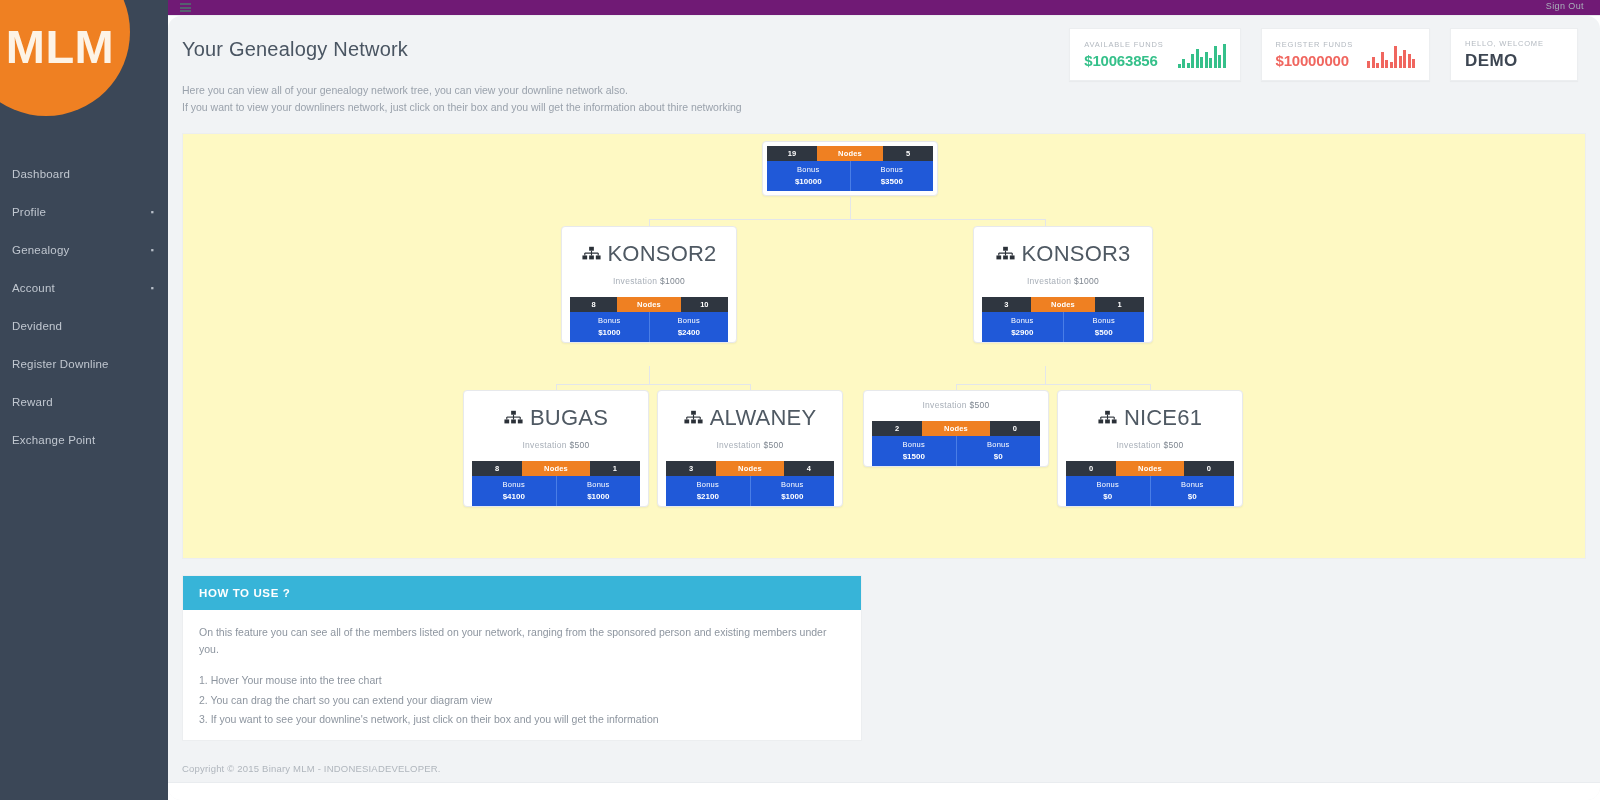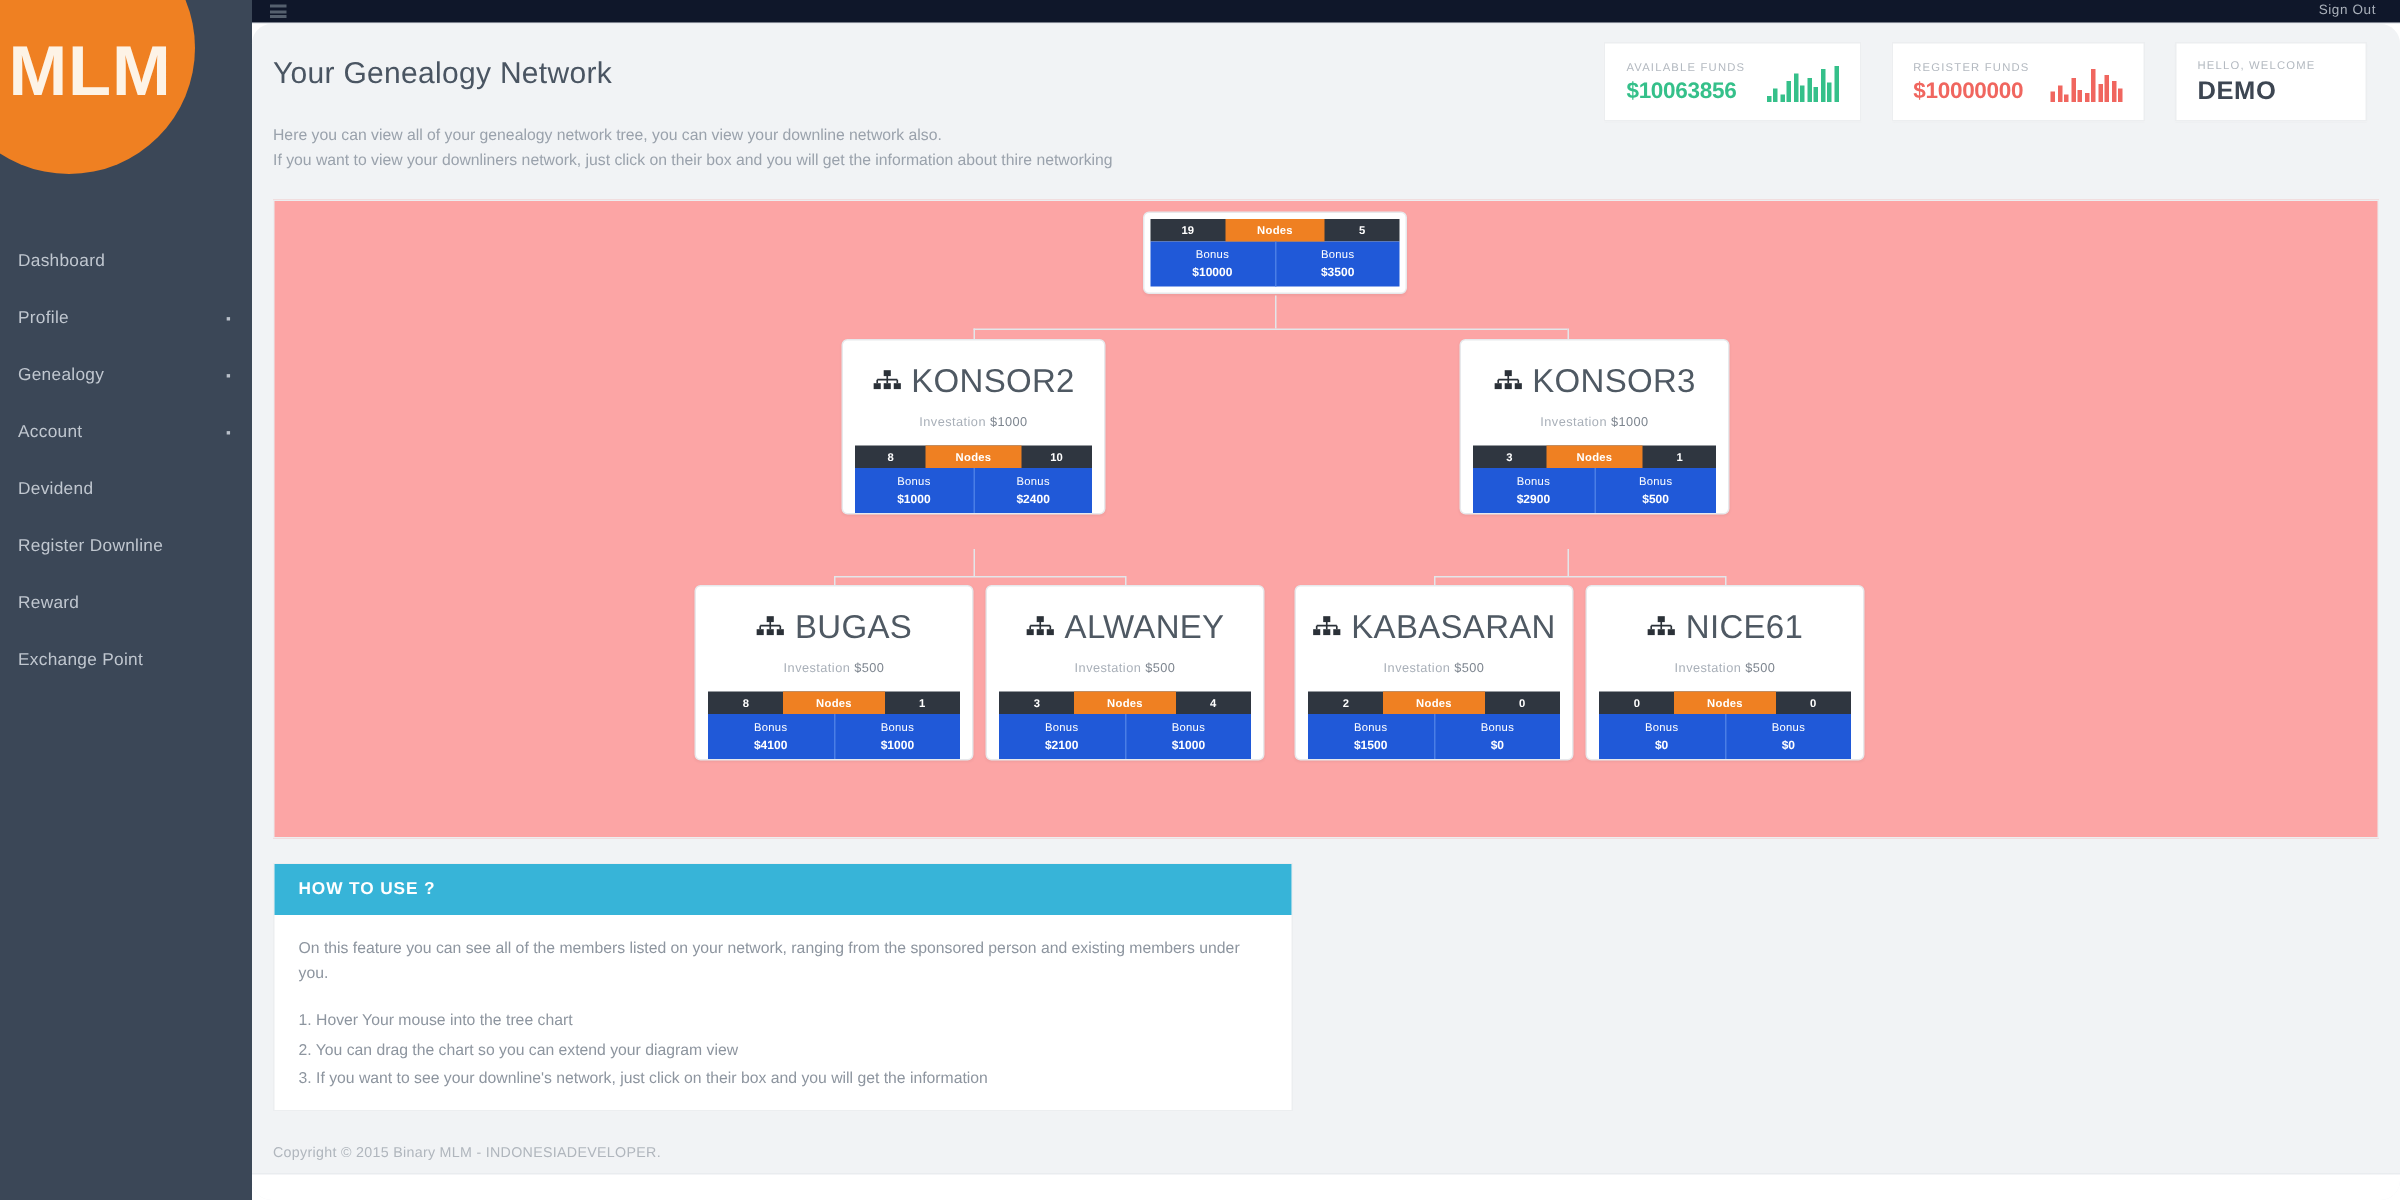--- a/index.html
+++ b/index.html
@@ -41,21 +41,21 @@
   }
   .nav-item .nav-label { flex: 1; opacity: .9; }
   .nav-caret {
     font-size: 9px; color: #b9c0ca; line-height: 1;
   }
 
   
   #topbar {
     position: absolute; left: 168px; top: 0;
     width: 1432px; height: 16px;
-    background: #0f172a; border-bottom: 1px solid #e9ecef;
+    background: #701a75; border-bottom: 1px solid #e9ecef;
   }
   #hamburger {
     position: absolute; left: 12px; top: 3px;
     width: 11px; height: 9px; cursor: pointer;
     display: flex; flex-direction: column; justify-content: space-between;
   }
   #hamburger i { display: block; height: 2px; background: #55606e; }
   #signout {
     position: absolute; right: 16px; top: 1px;
     font-size: 9px; color: #a9b0ba; letter-spacing: .4px; cursor: pointer;
@@ -101,21 +101,21 @@
   .welcome-card { min-width: 128px; }
   .welcome-card .stat-value { color: #3d4652; font-size: 17px; letter-spacing: .4px; }
 
   #page-desc {
     padding: 0 24px 0 14px; margin-top: -8px;
     font-size: 10.5px; line-height: 1.65; color: #9aa2ac;
   }
 
   
   #tree-panel {
-    margin: 16px 14px 0 14px; background: #fca5a5;
+    margin: 16px 14px 0 14px; background: #fef9c3;
     border: 1px solid #eceef0; height: 426px;
     position: relative; overflow: hidden;
   }
   #tree-canvas { position: absolute; inset: 0; }
 
   .node-card {
     position: absolute; background: #fff;
     border: 1px solid #e7e9ec; border-radius: 4px;
     box-shadow: 0 1px 2px rgba(0,0,0,.05);
     cursor: pointer;
@@ -455,34 +455,20 @@
                 <div class="bv">$2100</div>
               </div>
               <div class="strip-cell">
                 <div class="bl">Bonus</div>
                 <div class="bv">$1000</div>
               </div>
             </div>
           </div>
         </div>
         <div class="node-card" id="node-kabasaran" style="left: 680px; top: 256px; width: 186px;">
-          <div class="node-name-row">
-            <svg viewBox="0 0 24 20" width="19" height="15.77" class="tree-icon">
-              <rect x="9" y="1" width="6" height="5" fill="#2b3138"></rect>
-              <line x1="12" y1="6" x2="12" y2="9" stroke="#2b3138" stroke-width="1.4"></line>
-              <line x1="3.5" y1="9" x2="20.5" y2="9" stroke="#2b3138" stroke-width="1.4"></line>
-              <line x1="3.5" y1="9" x2="3.5" y2="12" stroke="#2b3138" stroke-width="1.4"></line>
-              <line x1="12" y1="9" x2="12" y2="12" stroke="#2b3138" stroke-width="1.4"></line>
-              <line x1="20.5" y1="9" x2="20.5" y2="12" stroke="#2b3138" stroke-width="1.4"></line>
-              <rect x="0.5" y="12" width="6" height="5" fill="#2b3138"></rect>
-              <rect x="9" y="12" width="6" height="5" fill="#2b3138"></rect>
-              <rect x="17.5" y="12" width="6" height="5" fill="#2b3138"></rect>
-            </svg>
-            <span class="node-name">KABASARAN</span>
-          </div>
           <div class="node-invest"><span>Investation  </span><b>$500</b></div>
           <div class="node-strip">
             <div class="strip-top">
               <div class="strip-left">2</div>
               <div class="strip-mid">Nodes</div>
               <div class="strip-right">0</div>
             </div>
             <div class="strip-bottom">
               <div class="strip-cell">
                 <div class="bl">Bonus</div>

